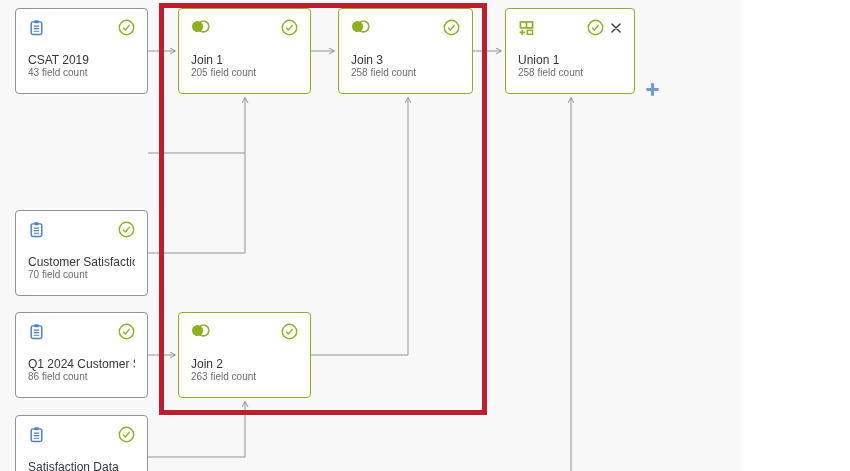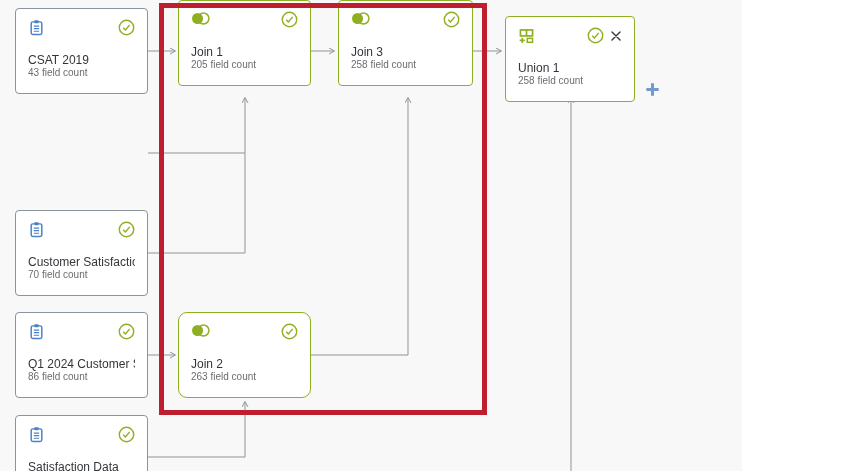--- a/index.html
+++ b/index.html
@@ -143,66 +143,66 @@
       <span class="badges">
           <span class="icwrap"><svg width="17" height="17">
               <use href="#i-check"></use>
             </svg></span>
         </span>
     </div>
     <div class="node-title">Satisfaction Data</div>
     <div class="node-sub"></div>
   </div>
 
-  <div class="node green" style="left:178px;top:0;width:133px;">
+  <div class="node green" style="left:178px;top:8px;width:133px;">
     <div class="node-head">
       <span class="icwrap"><svg width="19" height="15">
             <use href="#i-join"></use>
           </svg></span>
       <span class="badges">
           <span class="icwrap"><svg width="17" height="17">
               <use href="#i-check"></use>
             </svg></span>
         </span>
     </div>
     <div class="node-title">Join 1</div>
     <div class="node-sub">205 field count</div>
   </div>
 
-  <div class="node green" style="left:338px;top:0;width:135px;">
+  <div class="node green" style="left:338px;top:8px;width:135px;">
     <div class="node-head">
       <span class="icwrap"><svg width="19" height="15">
             <use href="#i-join"></use>
           </svg></span>
       <span class="badges">
           <span class="icwrap"><svg width="17" height="17">
               <use href="#i-check"></use>
             </svg></span>
         </span>
     </div>
     <div class="node-title">Join 3</div>
     <div class="node-sub">258 field count</div>
   </div>
 
-  <div class="node green" style="left:178px;top:312px;width:133px;border-radius:9px;">
+  <div class="node green" style="left:178px;top:312px;width:133px;">
     <div class="node-head">
       <span class="icwrap"><svg width="19" height="15">
             <use href="#i-join"></use>
           </svg></span>
       <span class="badges">
           <span class="icwrap"><svg width="17" height="17">
               <use href="#i-check"></use>
             </svg></span>
         </span>
     </div>
     <div class="node-title">Join 2</div>
     <div class="node-sub">263 field count</div>
   </div>
 
-  <div class="node green" style="left:505px;top:16px;width:130px;">
+  <div class="node green" style="left:505px;top:8px;width:130px;">
     <div class="node-head">
       <span class="icwrap"><svg width="17" height="17">
             <use href="#i-union"></use>
           </svg></span>
       <span class="badges">
         <span class="icwrap"><svg width="17" height="17">
               <use href="#i-check"></use>
             </svg></span>
         <span class="closebtn"><svg width="12" height="12">
               <use href="#i-x"></use>

